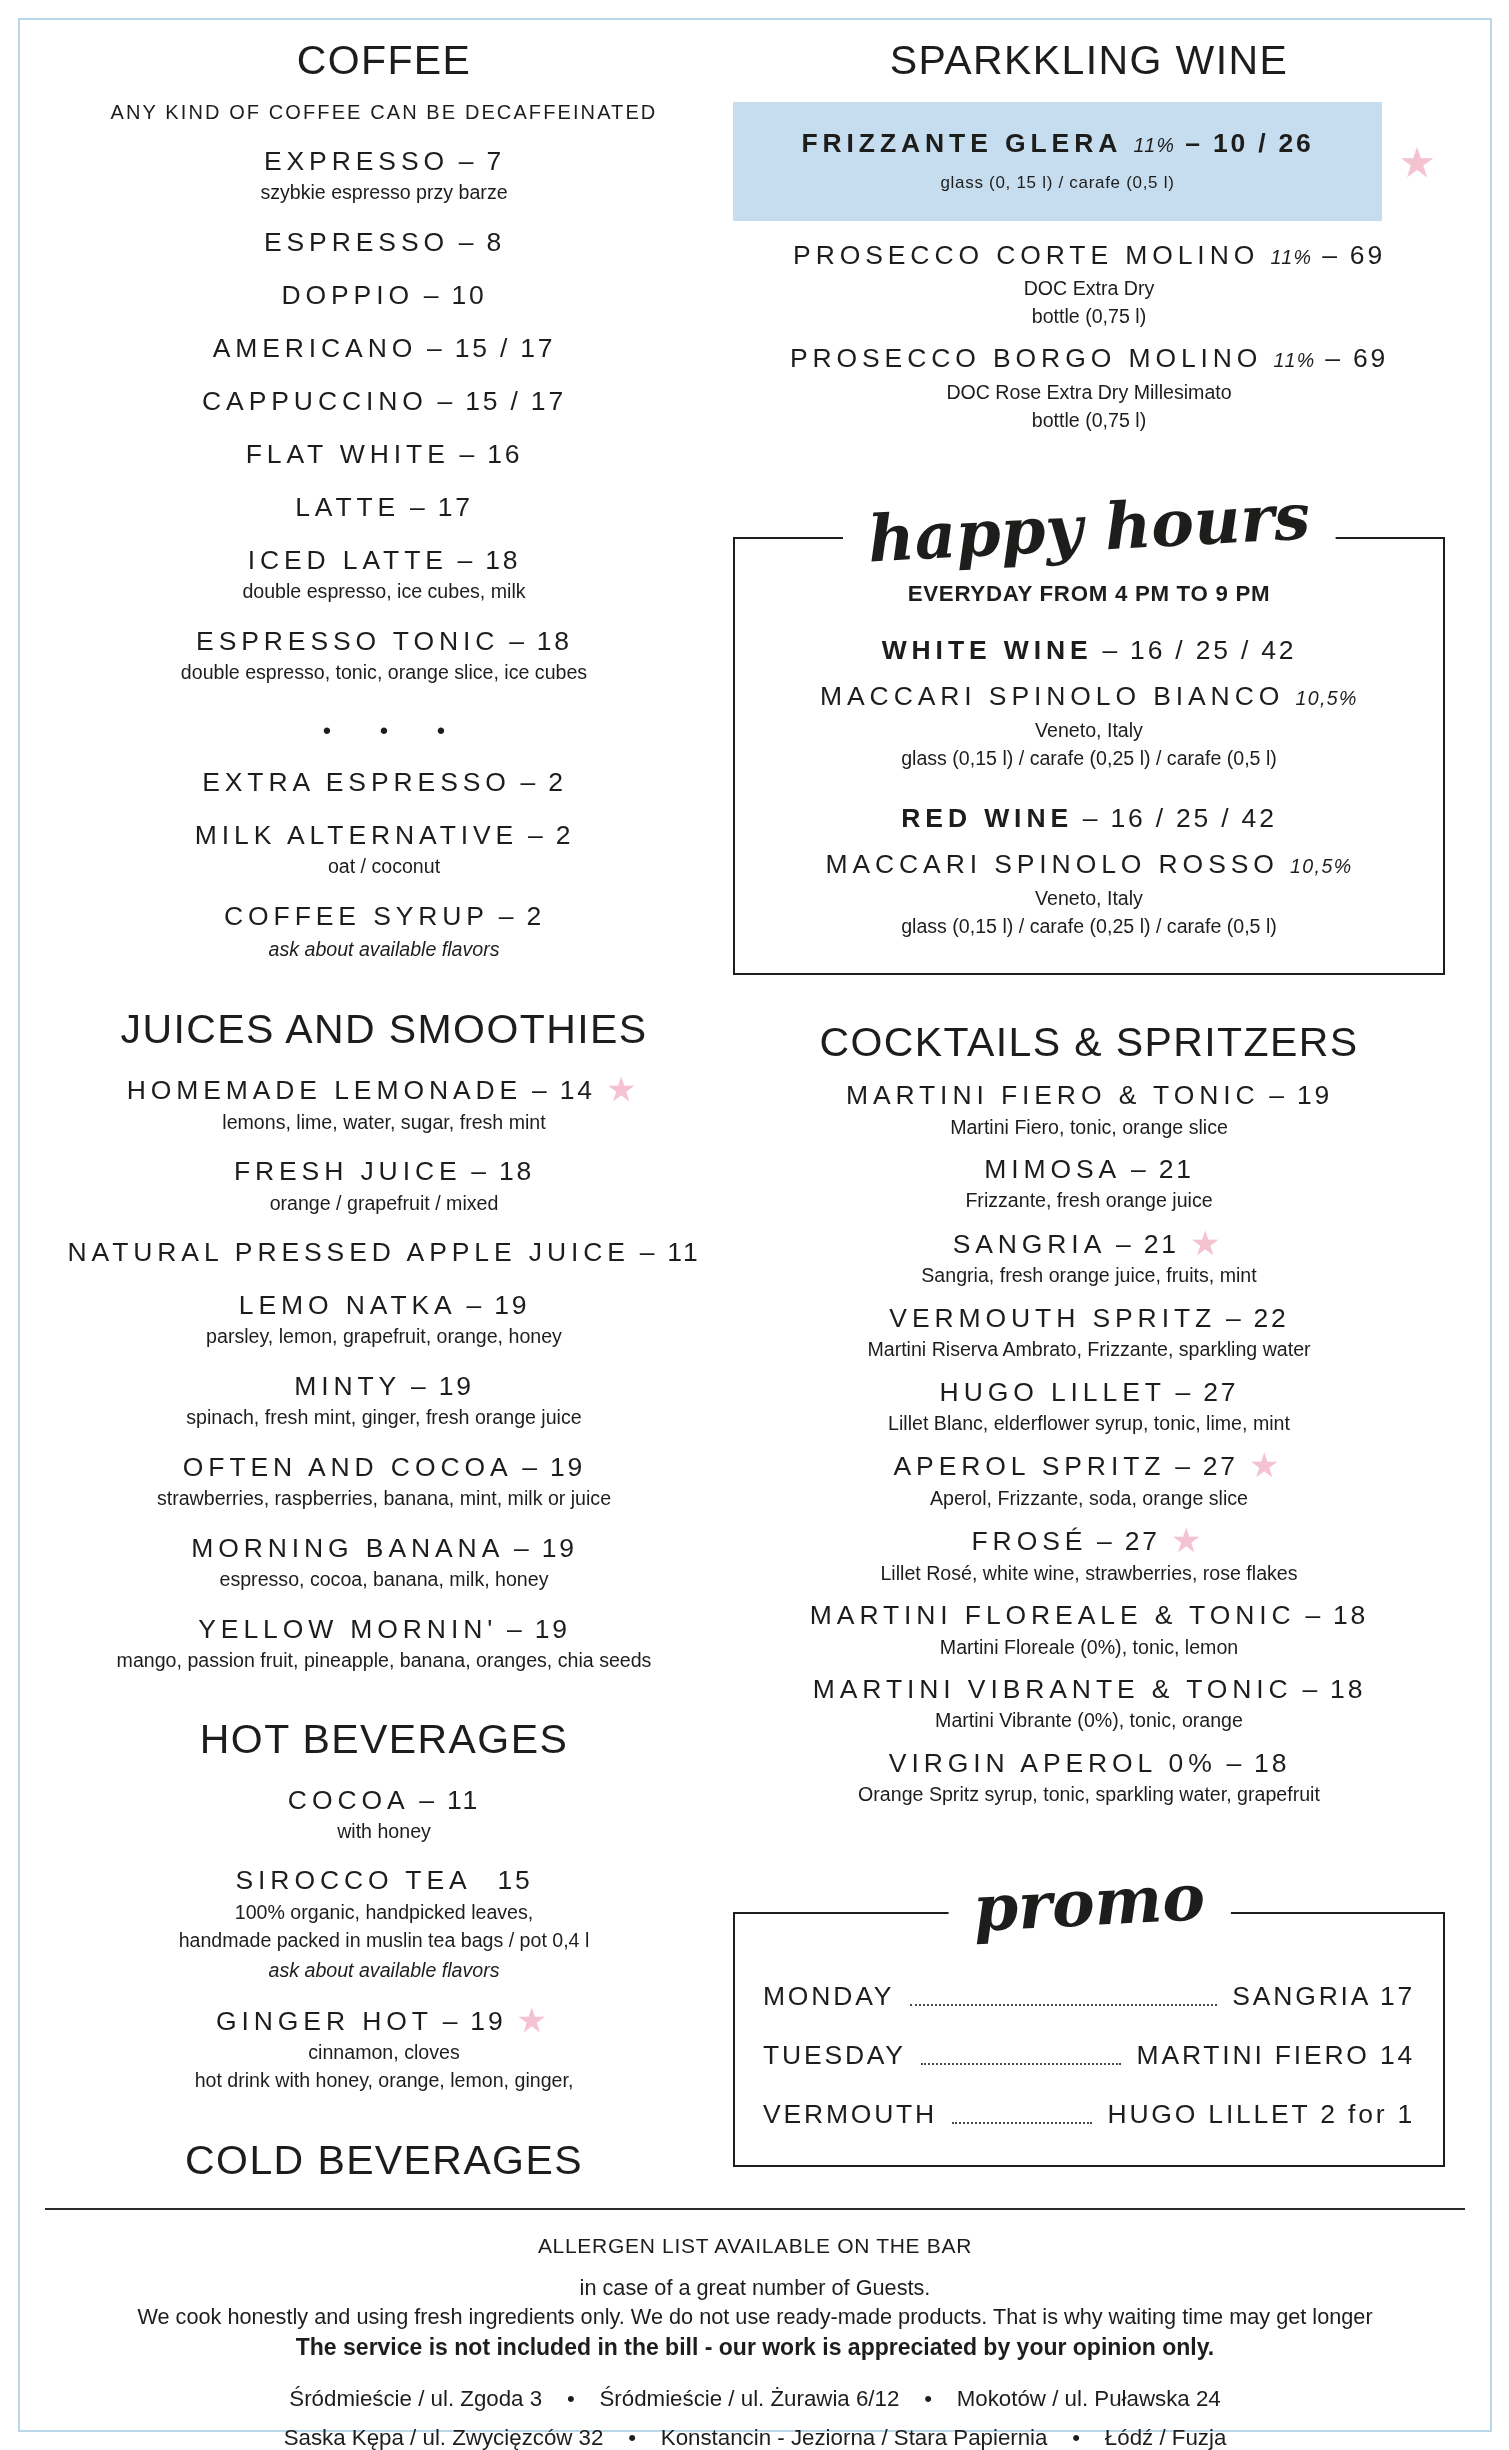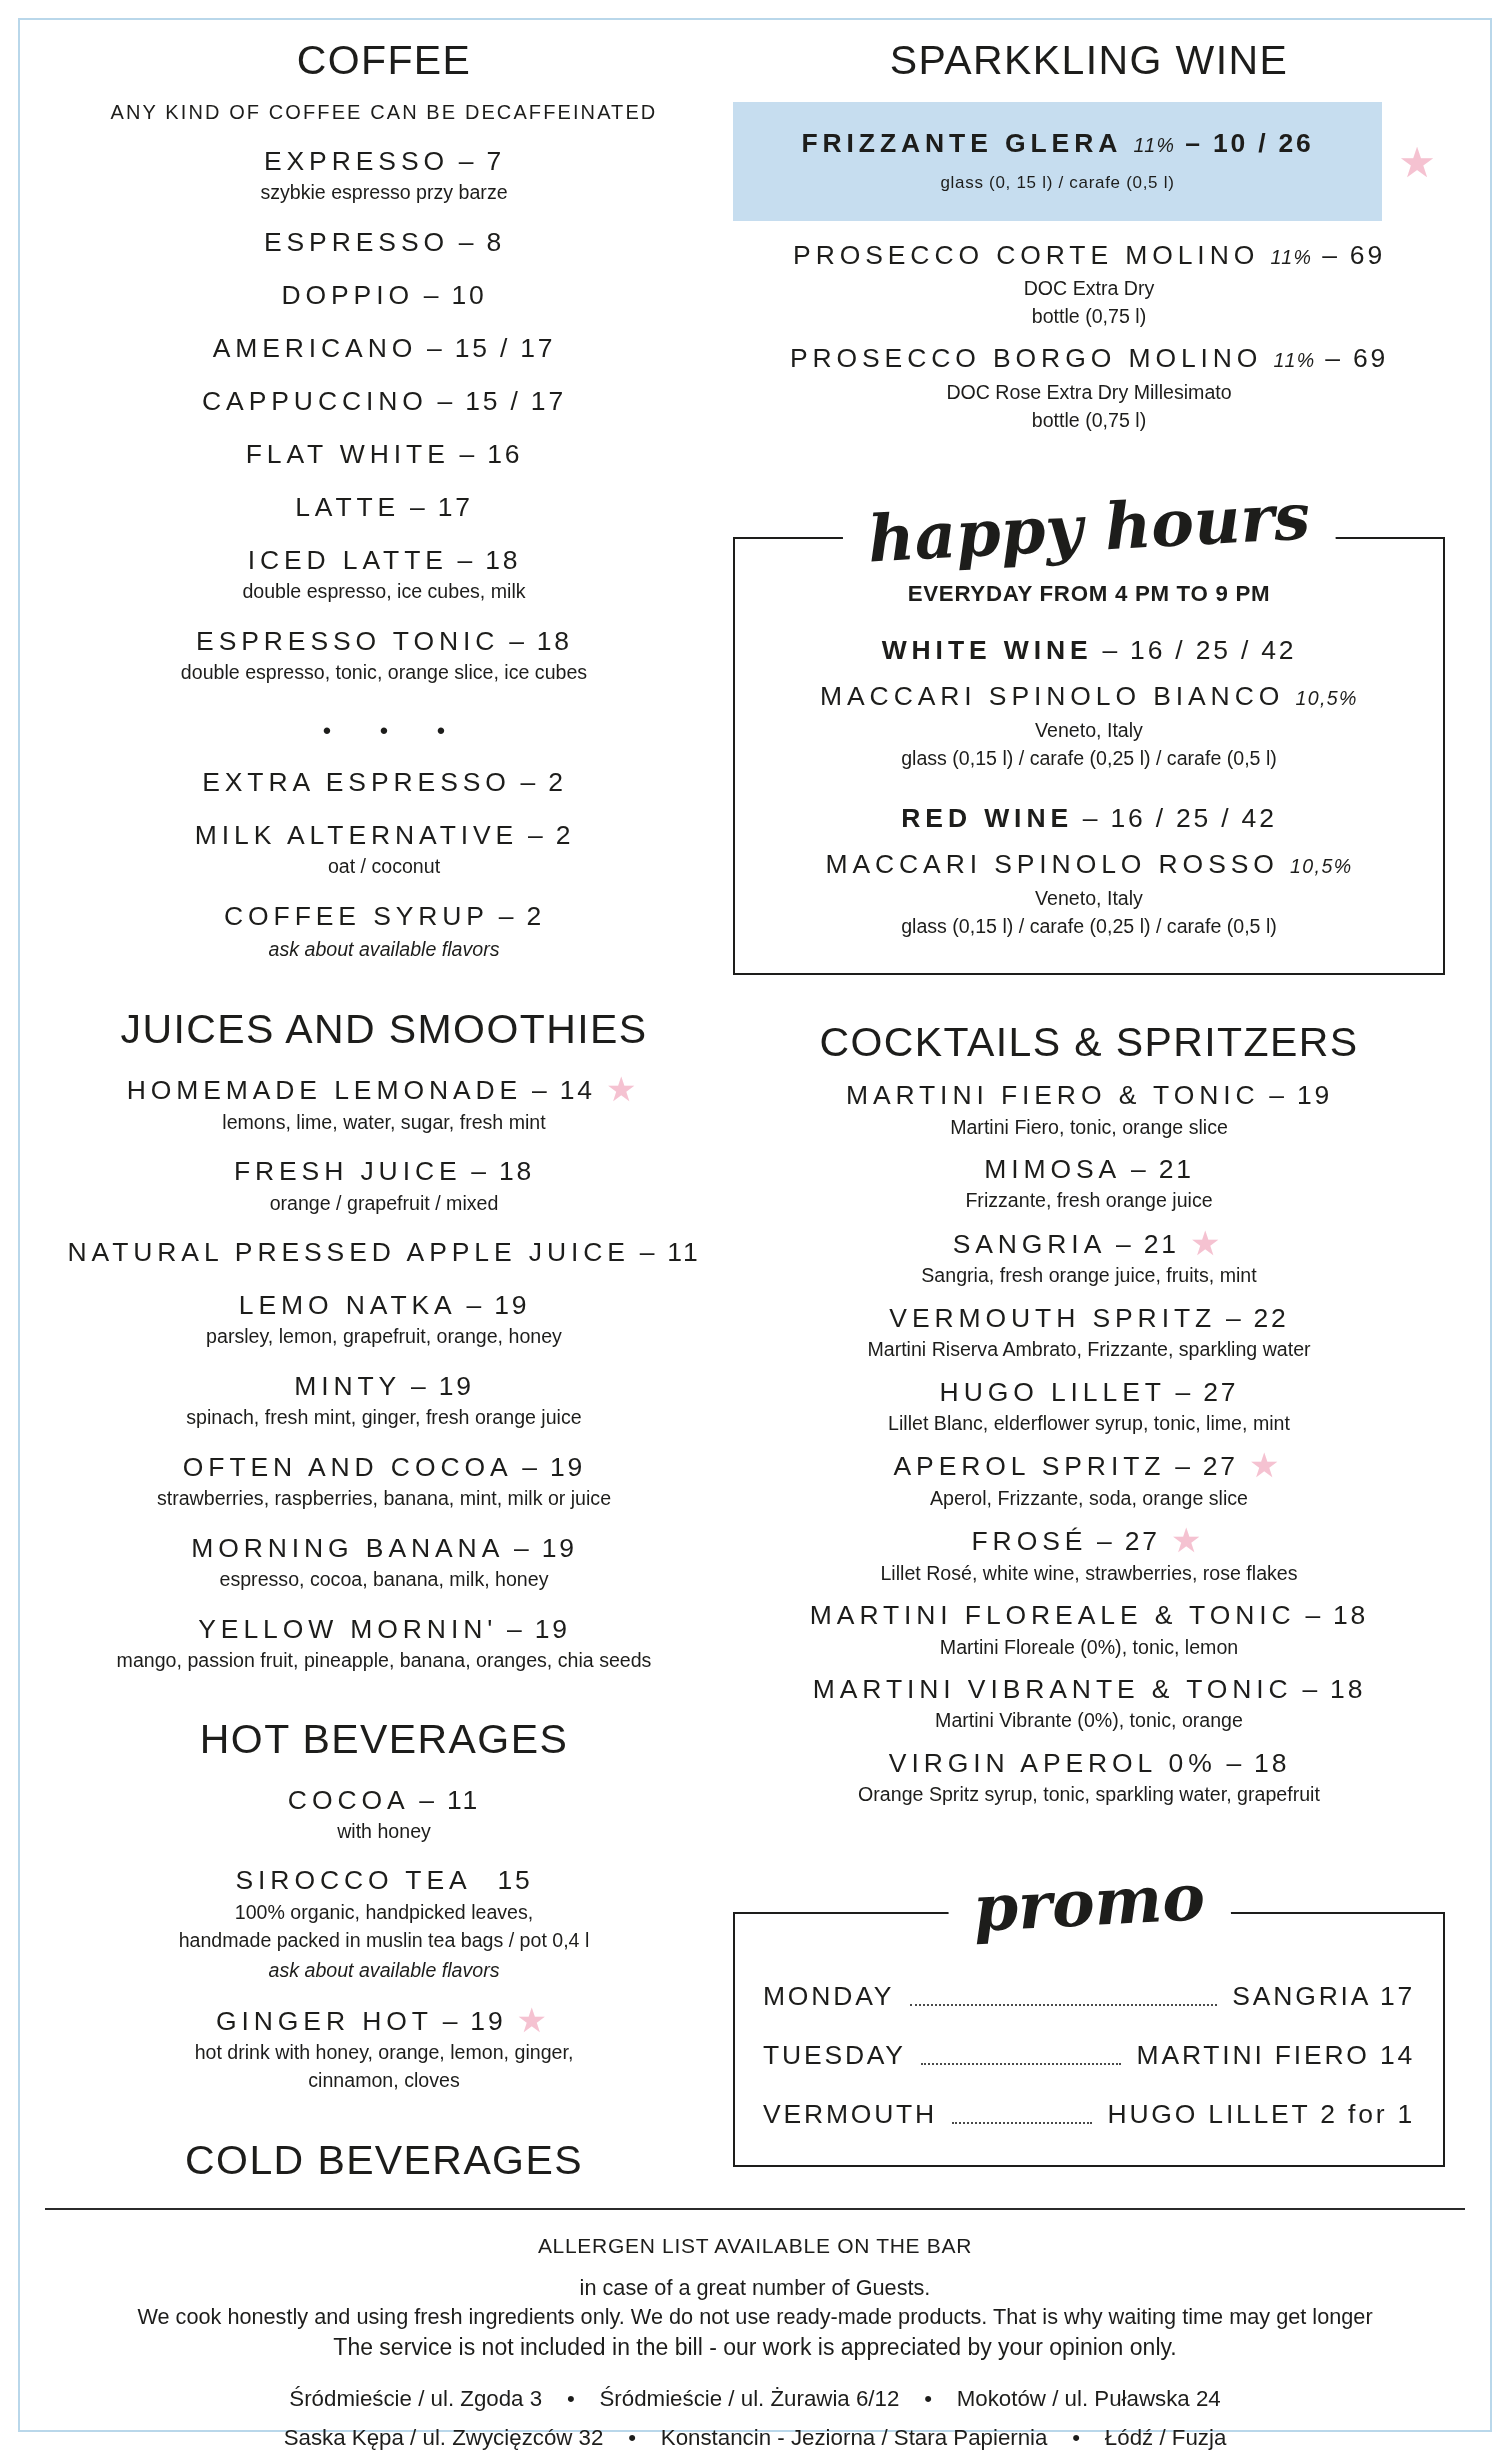--- a/index.html
+++ b/index.html
@@ -38,21 +38,21 @@
   .lead{font-size:22.3px;font-weight:700;letter-spacing:0.7px;line-height:31px;}
   .entries .item:first-child{margin-top:25px;}
   .prow{display:flex;align-items:flex-end;font-size:26.5px;letter-spacing:2.8px;margin-top:28px;text-align:left;justify-content:flex-end;}
   .prow:first-of-type{margin-top:17px;}
   .pday,.pval{white-space:nowrap;}
   .leader{flex:1;border-bottom:2.8px dotted #4a4a4a;margin:0 15.4px 6.3px;min-width:28px;}
   .footer{position:absolute;left:45px;right:45px;top:2208px;text-align:center;}
   .f-rule{border-top:2.1px solid #2b2b2b;margin-bottom:24px;}
   .f-allergen{font-size:21px;letter-spacing:0.7px;margin-bottom:15.4px;}
   .f-line{font-size:21.7px;line-height:29px;}
-  .f-service{font-size:23px;font-weight:400;margin-top:2.8px;}
+  .f-service{font-size:23px;font-weight:700;margin-top:2.8px;}
   .f-addr{font-size:22.3px;line-height:39px;margin-top:18px;white-space:pre-wrap;}
 </style>
 </head>
 <body style="--frame: #b9d7ea; --hl: #c6ddef; --star: #f5c2d1; color: rgb(29, 29, 27);">
 
 <div class="frame"></div>
 
 <div class="col col-left" id="col-left">
     <h2 class="sec-title">COFFEE</h2>
     <div class="sec-note">ANY KIND OF COFFEE CAN BE DECAFFEINATED</div>
@@ -136,22 +136,22 @@
       <div class="idesc">with honey</div>
     </div>
     <div class="item">
       <div class="iline"><span class="iname">SIROCCO TEA</span><span class="iprice"> 15</span></div>
       <div class="idesc">100% organic, handpicked leaves,</div>
       <div class="idesc">handmade packed in muslin tea bags / pot 0,4 l</div>
       <div class="iital">ask about available flavors</div>
     </div>
     <div class="item">
       <div class="iline"><span class="iname">GINGER HOT</span><span class="iprice">– 19</span><span class="istar">★</span></div>
+      <div class="idesc">cinnamon, cloves</div>
       <div class="idesc">hot drink with honey, orange, lemon, ginger,</div>
-      <div class="idesc">cinnamon, cloves</div>
     </div>
     <h2 class="sec-title">COLD BEVERAGES</h2>
   </div>
 <div class="col col-right" id="col-right">
     <h2 class="sec-title">SPARKKLING WINE</h2>
     <div class="hl">
       <div class="iline"><span class="iname bold">FRIZZANTE GLERA</span><span class="iabv">11%</span><span class="iprice bold">– 10 / 26</span></div>
       <div class="hl-desc">glass (0, 15 l) / carafe (0,5 l)</div>
       <span class="istar hl-star">★</span>
     </div>

